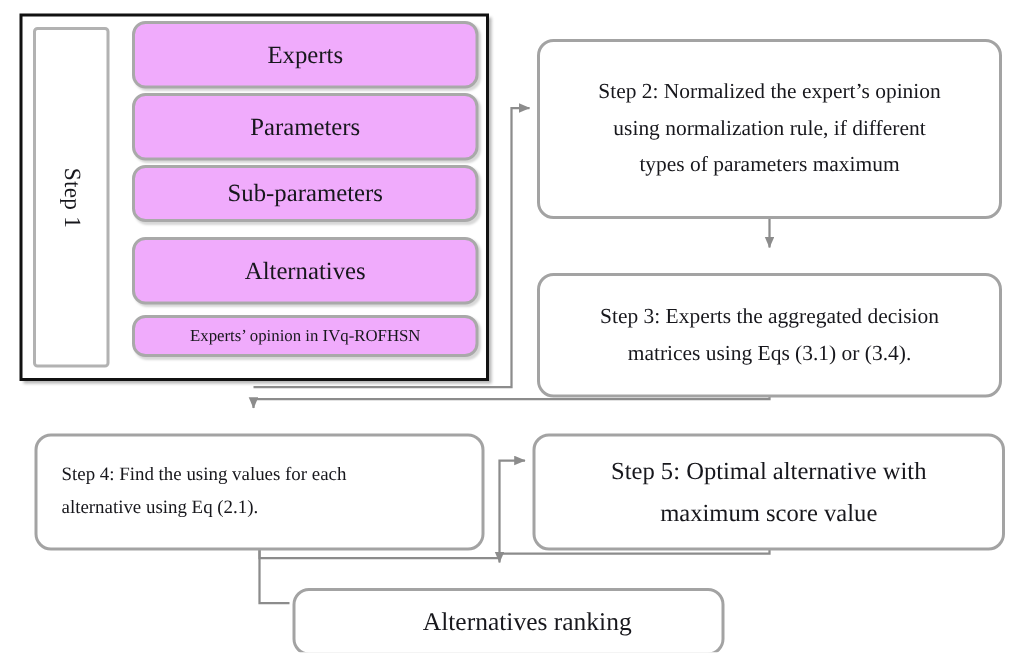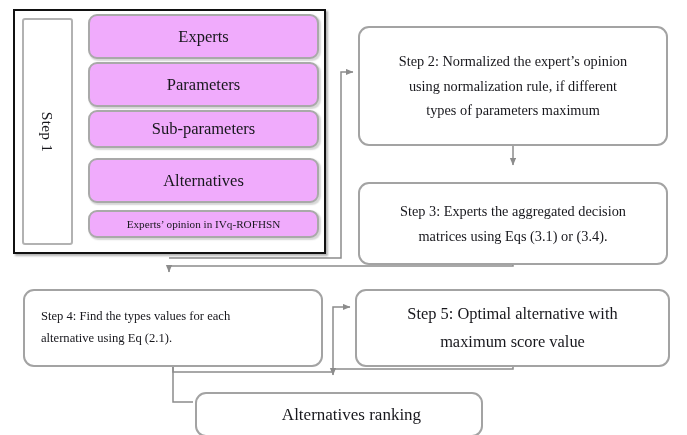--- a/index.html
+++ b/index.html
@@ -199,21 +199,21 @@
 
   <div id="step3" class="rbox">
     <span class="txt">
       <span>Step 3: Experts the aggregated decision</span><br>
       <span>matrices using Eqs (3.1) or (3.4).</span>
     </span>
   </div>
 
   <div id="step4" class="rbox">
     <span class="txt">
-      <span>Step 4: Find the types values for each</span><br>
+      <span>Step 4: Find the using values for each</span><br>
       <span>alternative using Eq (2.1).</span>
     </span>
   </div>
 
   <div id="step5" class="rbox">
     <span class="txt">
       <span>Step 5: Optimal alternative with</span><br>
       <span>maximum score value</span>
     </span>
   </div>

